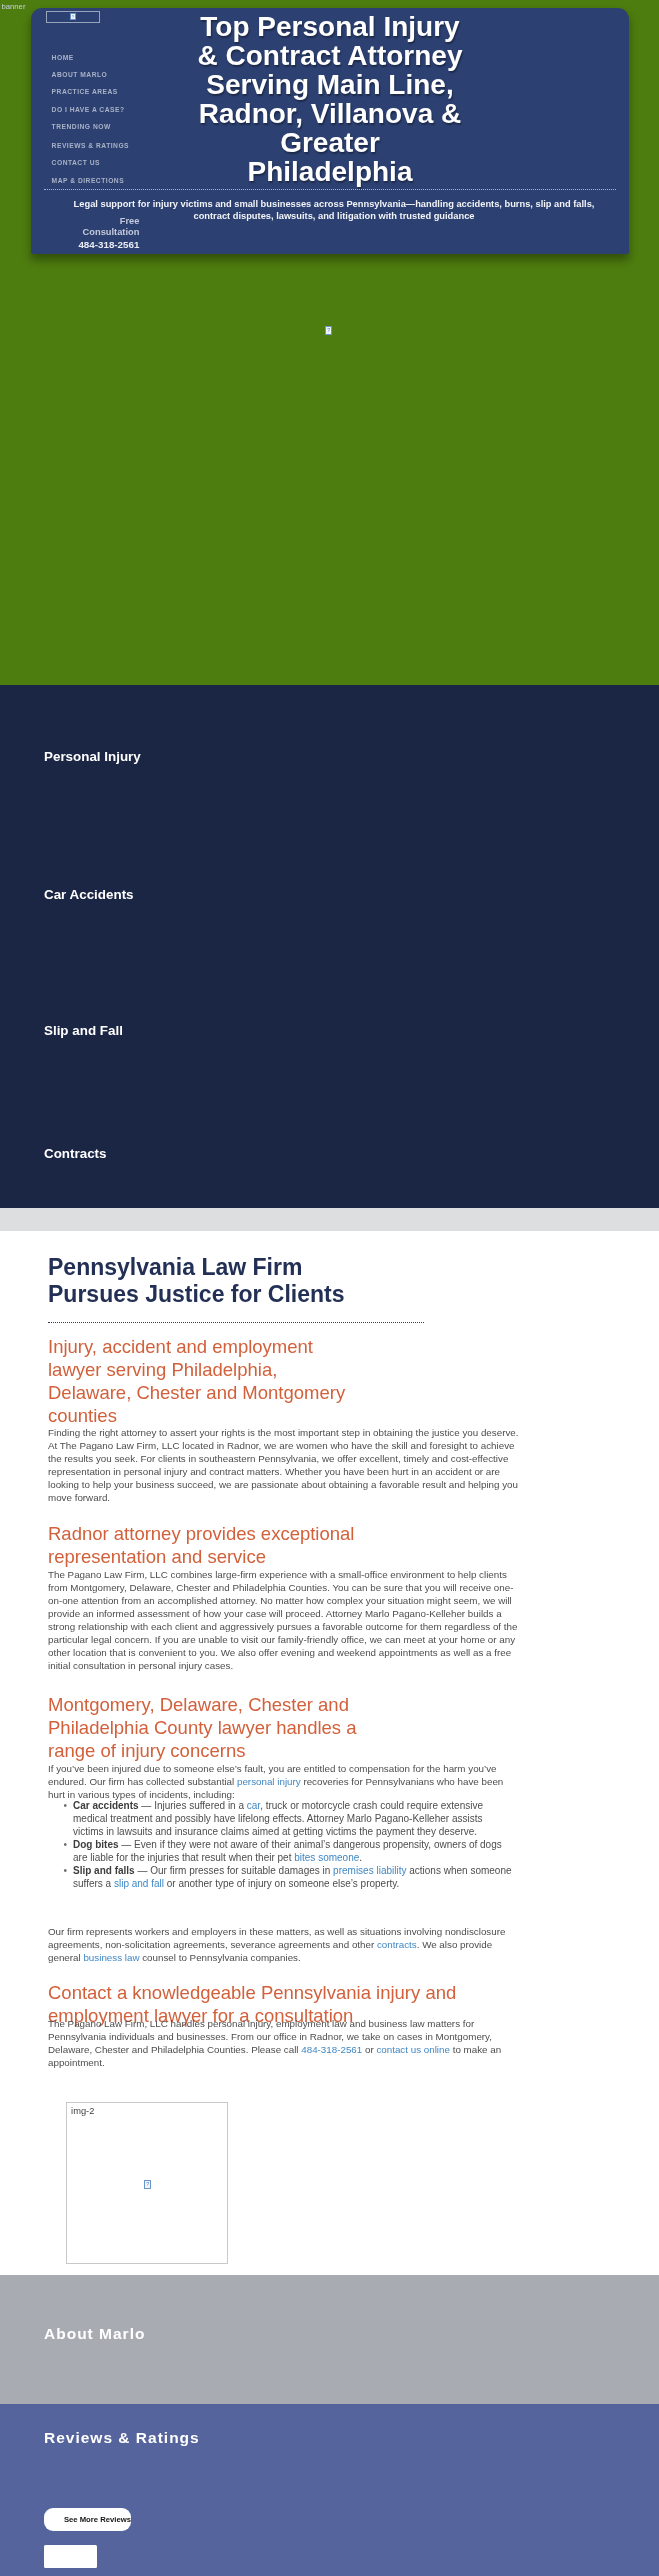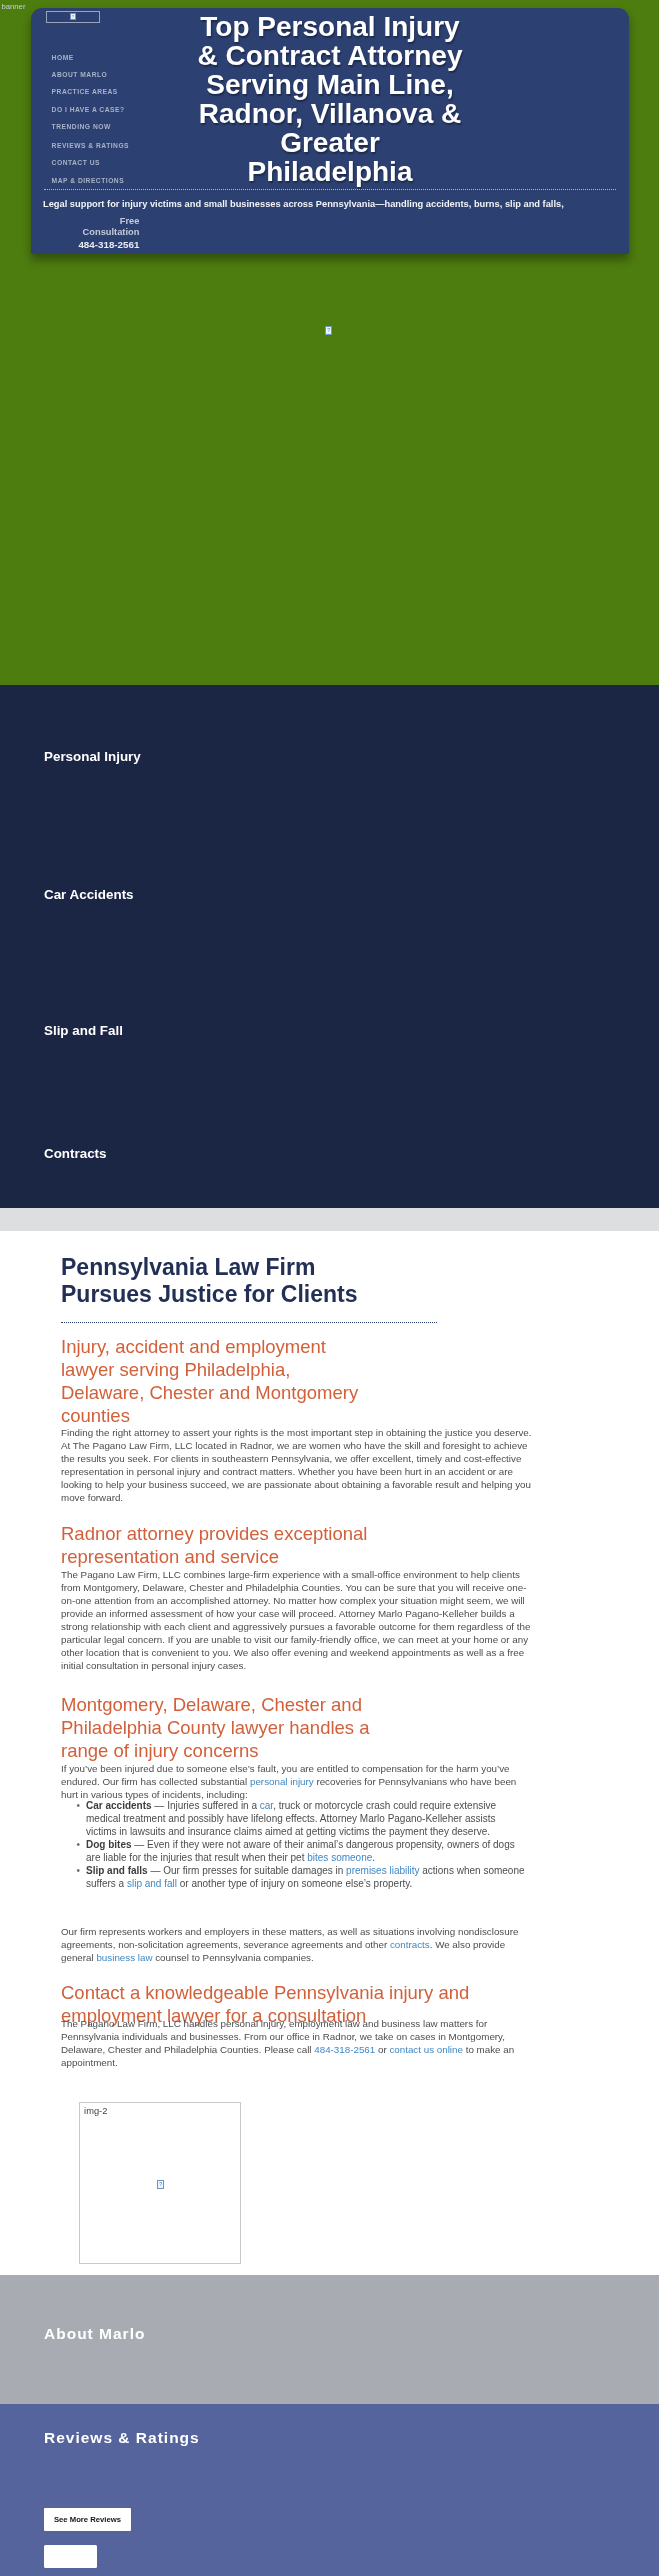--- a/index.html
+++ b/index.html
@@ -19,34 +19,34 @@
           font-size:5.2px; background:#eef4fc; }
   .bimg::after { content:"?"; }
   .bimg.sm { width:5.2px; height:6.7px; font-size:4.1px; }
   .hero-nav-item { position:absolute; left:20.6px; font-size:6.7px; font-weight:bold;
                    letter-spacing:0.5px; color:#a9b2c7; cursor:pointer; }
   .hero-h1 { position:absolute; left:0; top:4.1px; width:100%; text-align:center;
              color:#ffffff; font-size:28px; font-weight:bold; line-height:29px;
              text-shadow:1px 1.5px 1.5px rgba(0,0,0,0.35); }
   .hero-dotted { position:absolute; left:13.4px; top:181px; width:572px; height:0;
                  border-top:1.5px dotted rgba(196,205,224,0.85); }
-  .tagline { position:absolute; left:12px; top:190px; width:100%; 
+  .tagline { position:absolute; left:4px; top:190px; width:100%; text-align:center;
              color:#f2f4f8; font-size:9.3px; font-weight:bold; line-height:12px; }
   .consult { position:absolute; left:13.4px; top:208px; width:95px; text-align:right;
              color:#c3cadb; font-size:9.3px; font-weight:bold; line-height:11.3px; }
   .hero-broken { position:absolute; left:325px; top:326px; }
 
   
   .practice { position:absolute; left:0; top:685px; width:659px; height:523px; background:#1b2544; }
   .practice-title { position:absolute; left:44px; width:100px; color:#ffffff;
                     font-size:13.4px; font-weight:bold; line-height:17px; cursor:pointer; }
   .gray-strip { position:absolute; left:0; top:1208px; width:659px; height:23px; background:#dcdee0; }
 
   
-  .main { position:absolute; left:17px; top:1231px; width:599px; height:1044px; background:#ffffff; }
+  .main { position:absolute; left:4px; top:1231px; width:599px; height:1044px; background:#ffffff; }
   .m-abs { position:absolute; left:44px; }
   .h1-main { top:23px; width:340px; color:#233055; font-size:23px; font-weight:bold; line-height:27px; }
   .dotted2 { top:91px; width:376px; height:0; border-top:1.5px dotted #2a3a66; }
   .h2-orange { color:#d2603a; font-size:18.5px; font-weight:normal; line-height:23px; }
   .h2-1 { top:104px; width:309px; }
   .h2-2 { top:291px; width:350px; }
   .h2-3 { top:462px; width:330px; }
   .h2-4 { top:750px; width:464px; }
   .para { width:474px; color:#4d4d4d; font-size:9.8px; line-height:13px; }
   .p1 { top:195px; }
@@ -61,23 +61,23 @@
   a.blue { color:#3f87c4; text-decoration:none; cursor:pointer; }
   .img2-box { position:absolute; left:62px; top:871px; width:162px; height:162px;
               background:#fff; border:0.5px solid #c9c9c9; padding:2.6px 4.1px;
               font-size:9.3px; color:#3f3f3f; }
   .img2-glyph { position:absolute; left:77px; top:77px; }
 
   
   .band-gray { position:absolute; left:0; top:2275px; width:659px; height:129px; background:#a9abb3; }
   .band-blue { position:absolute; left:0; top:2404px; width:659px; height:486px; background:#55649d; }
   .band-head { position:absolute; left:44px; color:#ffffff; font-size:15.5px; font-weight:bold; letter-spacing:1px; }
-  .btn-white { position:absolute; background:#ffffff; border:none; border-radius:1px;
+  .btn-white { position:absolute; background:#ffffff; border:none; border-radius:9px;
                font-family:"Liberation Sans",sans-serif; font-size:7.7px; font-weight:bold;
-               color:#141414; cursor:pointer; }
+               color:#141414; cursor:pointer;text-align:right; }
   .see-more { left:44px; top:104px; width:87px; height:23px; }
   .review-badge { position:absolute; left:44px; top:141px; width:53px; height:23px;
                   background:#ffffff; border-radius:1.5px; }
 </style>
 </head>
 <body>
 
 <div class="page">
 
   <section class="hero">
@@ -98,20 +98,21 @@
         <div>Top Personal Injury</div>
         <div>&amp; Contract Attorney</div>
         <div>Serving Main Line,</div>
         <div>Radnor, Villanova &amp;</div>
         <div>Greater</div>
         <div>Philadelphia</div>
       </div>
       <div class="hero-dotted"></div>
       <div class="tagline">
         <div>Legal support for injury victims and small businesses across Pennsylvania—handling accidents, burns, slip and falls,</div>
+        <div>contract disputes, lawsuits, and litigation with trusted guidance</div>
       </div>
       <div class="consult">
         <div>Free</div>
         <div>Consultation</div>
         <div style="color:#e8ebf3;font-size:9.8px">484-318-2561</div>
       </div>
     </div>
     <span class="bimg hero-broken"></span>
   </section>
 

